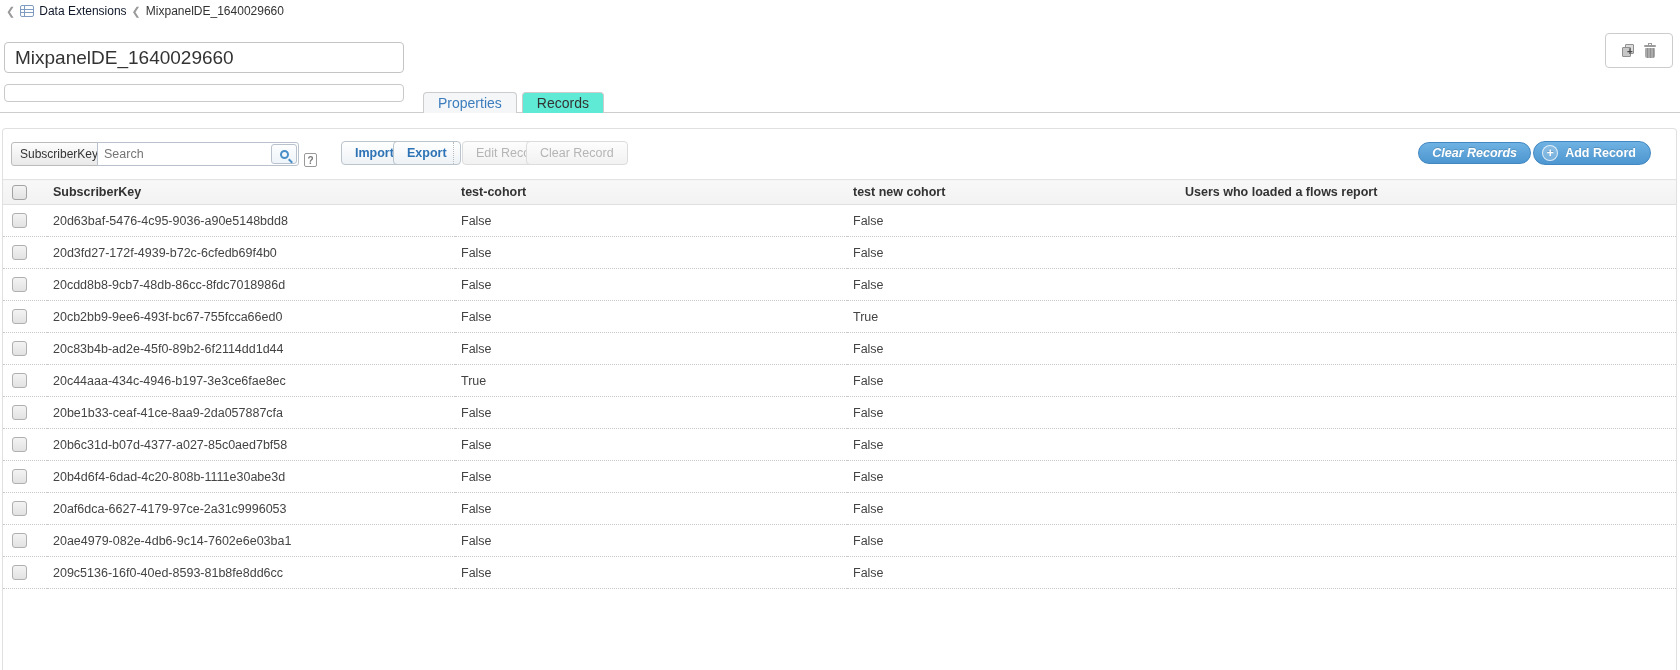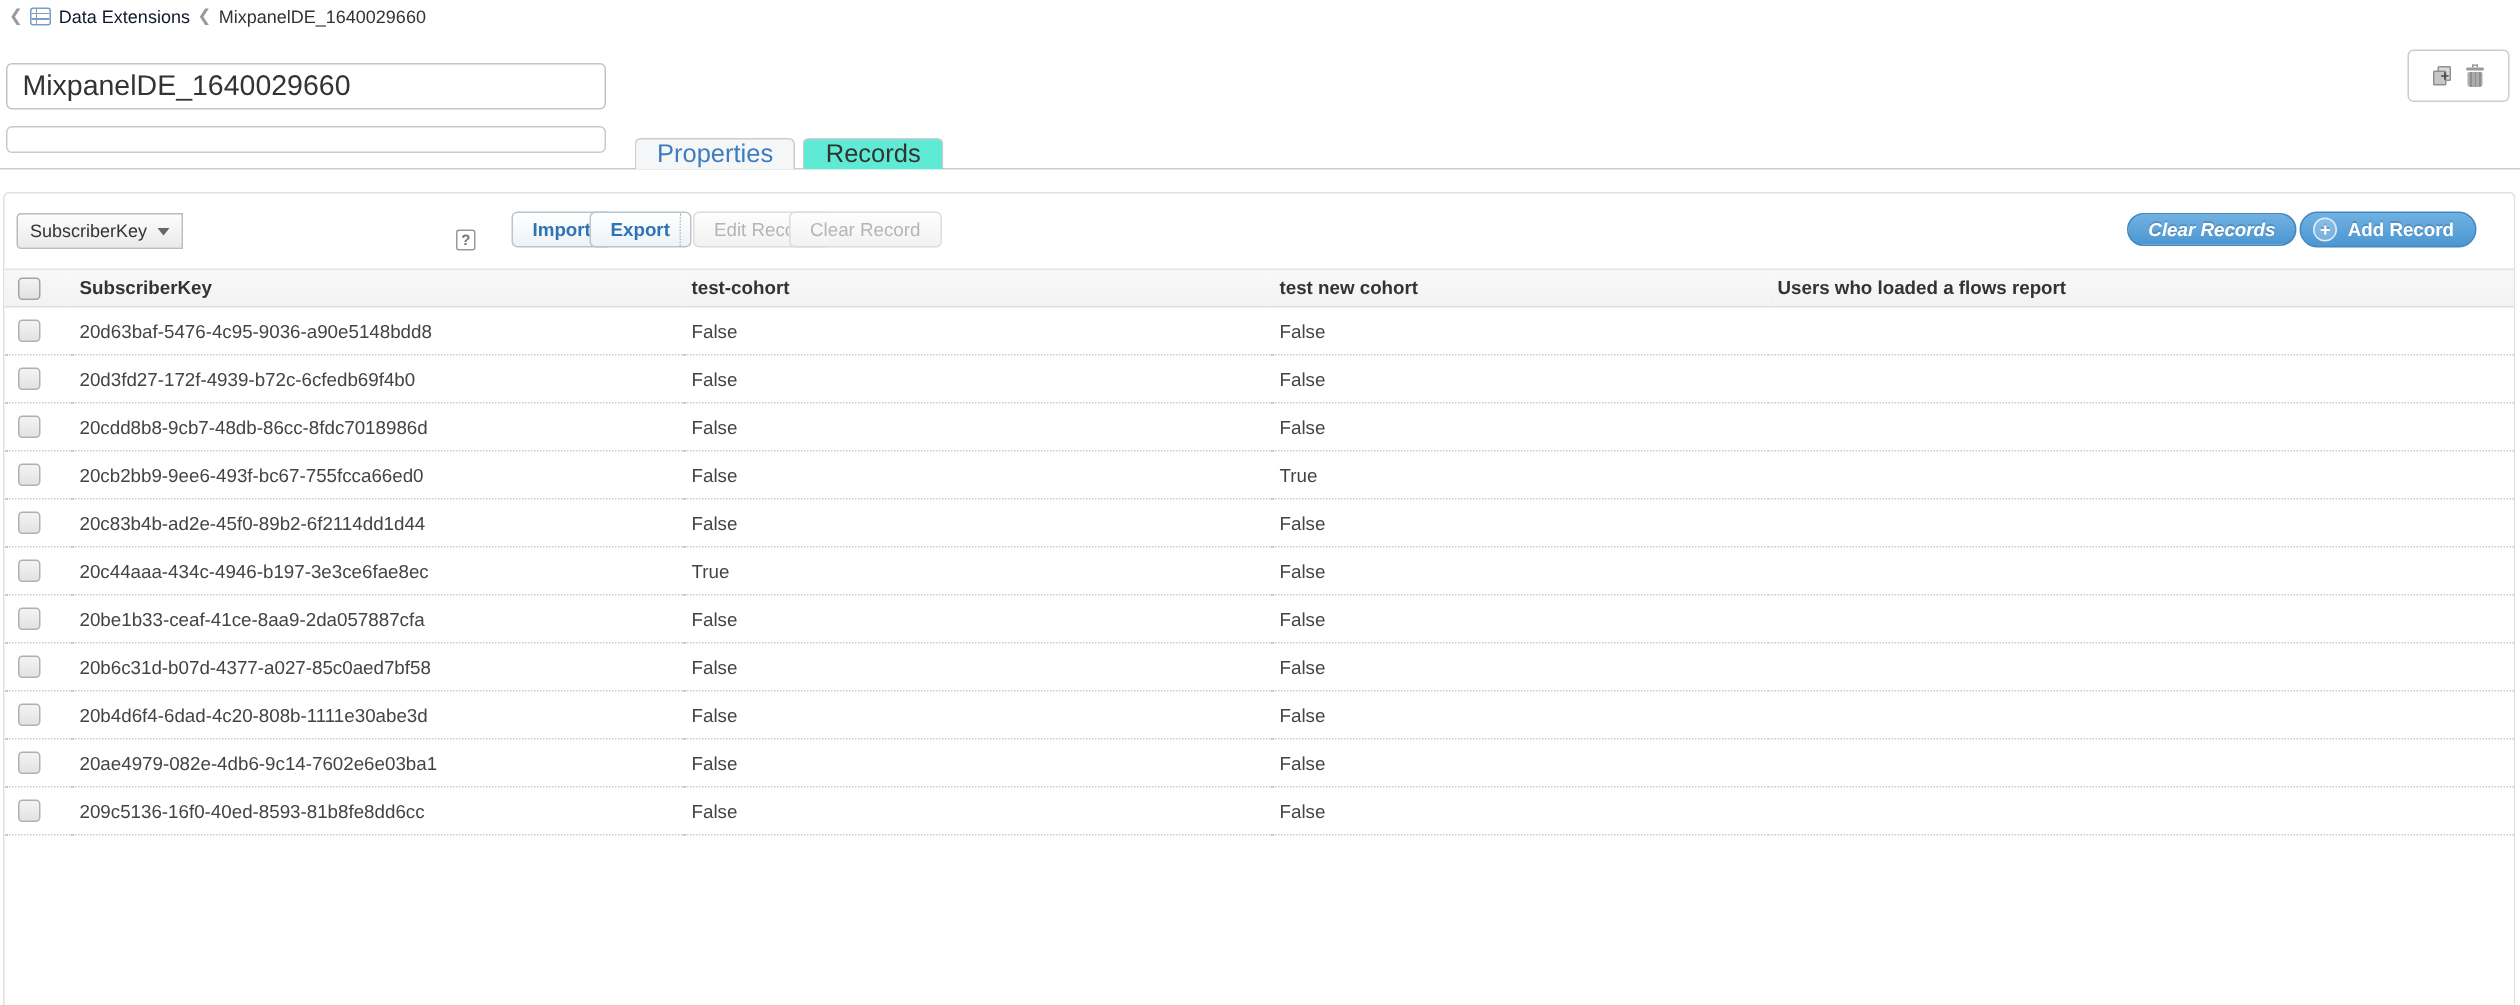--- a/index.html
+++ b/index.html
@@ -32,21 +32,21 @@
   .copy-icon .plus { position:absolute; left:5px; top:3px; font-size:10px; font-weight:bold; color:#4a4a4a; line-height:10px; }
   .trash-icon { position:relative; width:12px; height:14px; cursor:pointer; }
   .trash-icon .lid { position:absolute; left:0; top:1px; width:12px; height:2px; background:#9a9a9a; border-radius:1px; }
   .trash-icon .handle { position:absolute; left:4px; top:-1px; width:4px; height:2px; border:1px solid #9a9a9a; border-bottom:none; }
   .trash-icon .body { position:absolute; left:1px; top:4px; width:10px; height:10px; border-radius:1px 1px 2px 2px;
     background:repeating-linear-gradient(to right, #ababab 0 2px, #8f8f8f 2px 3px); }
 
   
   .tabstrip-line { position:absolute; left:0; top:112px; width:1680px; border-bottom:1px solid #ccc; }
   .tabs { position:absolute; left:423px; top:92px; display:flex; gap:5px; }
-  .tab { height:21px; padding:0 14px; font-size:17px; line-height:20px; border:1px solid #ccc; border-bottom:none;
+  .tab { height:21px; padding:0 14px; font-size:14px; line-height:20px; border:1px solid #ccc; border-bottom:none;
     border-radius:4px 4px 0 0; cursor:pointer; }
   .tab.inactive { background:#f4f6f8; color:#3d7dbd; }
   .tab.active { background:#5eead4; color:#333; position:relative; }
   .tab.active::after { content:""; position:absolute; left:0; right:0; bottom:-1px; height:1px; background:#fff; }
 
   
   .panel { position:absolute; left:2px; top:128px; width:1675px; height:545px; border:1px solid #e0e0e0;
     border-bottom:none; border-radius:4px 4px 0 0; background:#fff; }
   .toolbar { position:relative; height:50px; }
   .btn { display:inline-flex; align-items:center; justify-content:center; height:24px; padding:0 13px;
@@ -129,20 +129,26 @@
 </div>
 
 <div class="panel">
 
   <div class="toolbar">
     <div class="field-dd">
       <span>SubscriberKey</span>
       <span class="caret"></span>
     </div>
 
+    <div class="search-wrap">
+      <input type="text" placeholder="Search" style="">
+      <span class="search-btn">
+        <span class="mag"></span>
+      </span>
+    </div>
 
     <div class="help-box">?</div>
 
     <div class="btn btn-light btn-import">Import</div>
     <div class="btn btn-light btn-export">Export</div>
     <div class="toolbar-sep"></div>
     <div class="btn btn-disabled btn-edit">Edit Record</div>
     <div class="btn btn-disabled btn-clear-one">Clear Record</div>
 
     <div class="btn btn-blue btn-clear-all">Clear Records</div>
@@ -228,20 +234,27 @@
         </tr>
         <tr>
           <td class="cb-cell"><span class="cb"></span></td>
           <td>20b4d6f4-6dad-4c20-808b-1111e30abe3d</td>
           <td>False</td>
           <td>False</td>
           <td></td>
         </tr>
         <tr>
           <td class="cb-cell"><span class="cb"></span></td>
+          <td>20af6dca-6627-4179-97ce-2a31c9996053</td>
+          <td>False</td>
+          <td>False</td>
+          <td></td>
+        </tr>
+        <tr>
+          <td class="cb-cell"><span class="cb"></span></td>
           <td>20ae4979-082e-4db6-9c14-7602e6e03ba1</td>
           <td>False</td>
           <td>False</td>
           <td></td>
         </tr>
         <tr>
           <td class="cb-cell"><span class="cb"></span></td>
           <td>209c5136-16f0-40ed-8593-81b8fe8dd6cc</td>
           <td>False</td>
           <td>False</td>

